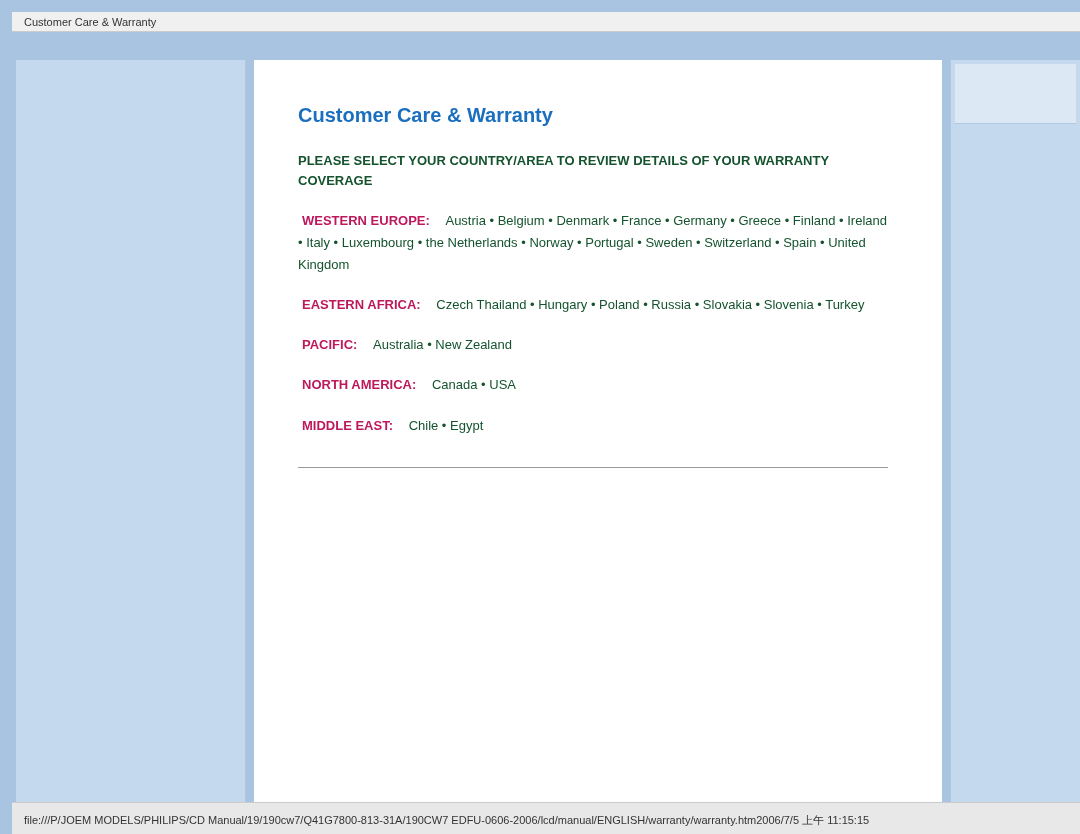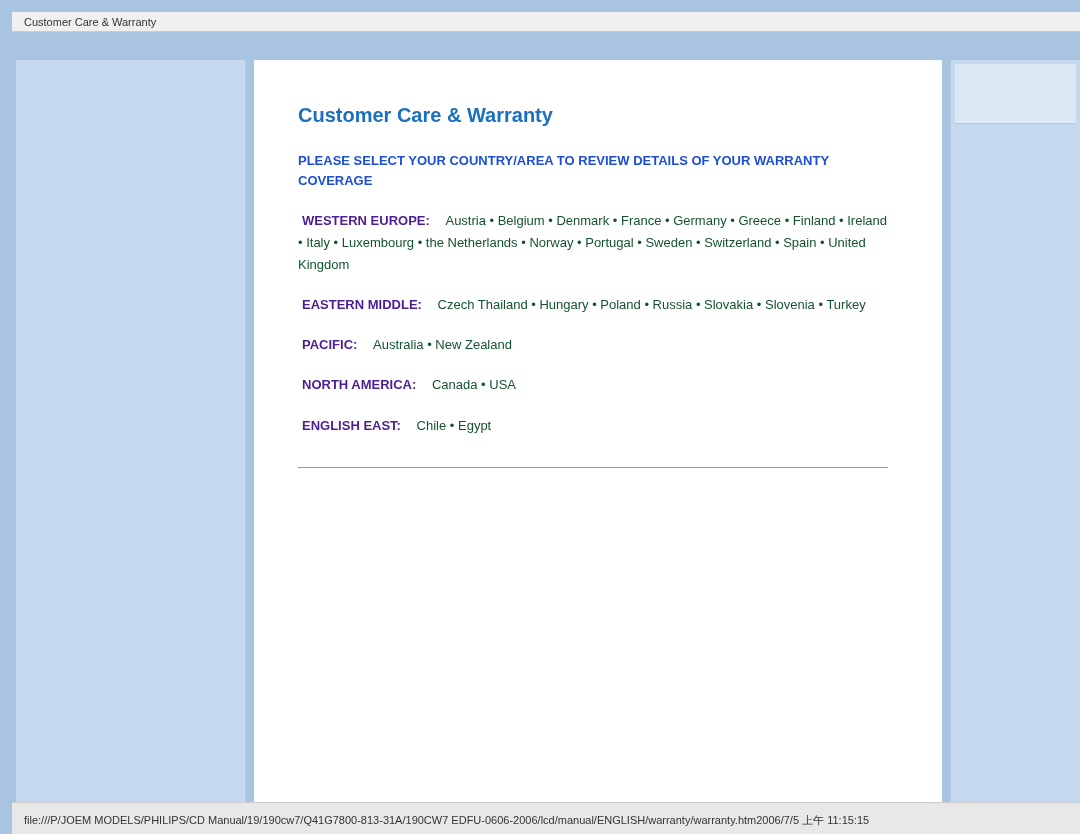--- a/index.html
+++ b/index.html
@@ -72,35 +72,35 @@
 
     .page-title {
       color: #1a6fbf;
       font-size: 20px;
       font-weight: bold;
       margin-bottom: 24px;
     }
 
     .subtitle {
       font-size: 13px;
-      color: #1d4ed8;
+      color: #14532d;
       font-weight: bold;
       text-transform: uppercase;
       margin-bottom: 20px;
       line-height: 1.5;
     }
 
     .region-block {
       margin-bottom: 18px;
       line-height: 1.7;
       font-size: 13px;
     }
 
     .region-label {
-      color: #4c1d95;
+      color: #be185d;
       font-weight: bold;
     }
 
     .region-text {
       color: #14532d;
     }
 
     .separator {
       border: none;
       border-top: 1px solid #999;
@@ -135,39 +135,39 @@
   <div class="main-content">
     <h1 class="page-title">Customer Care &amp; Warranty</h1>
     <p class="subtitle">PLEASE SELECT YOUR COUNTRY/AREA TO REVIEW DETAILS OF YOUR WARRANTY COVERAGE</p>
 
     <div class="region-block">
       <span class="region-label">WESTERN EUROPE:</span>
       <span class="region-text"> <span>Austria • Belgium • Denmark • France • Germany • Greece • Finland • Ireland • Italy • Luxembourg • the Netherlands • Norway • Portugal • Sweden • Switzerland • Spain • United Kingdom</span></span>
     </div>
 
     <div class="region-block">
-      <span class="region-label">EASTERN MIDDLE:</span>
+      <span class="region-label">EASTERN AFRICA:</span>
       <span class="region-text"> <span>Czech Thailand • Hungary • Poland • Russia • Slovakia • Slovenia • Turkey</span></span>
     </div>
 
 
     <div class="region-block">
       <span class="region-label">PACIFIC:</span>
       <span class="region-text"> <span>Australia • New Zealand</span></span>
     </div>
 
     <div class="region-block">
       <span class="region-label">NORTH AMERICA:</span>
       <span class="region-text"> <span>Canada • USA</span></span>
     </div>
 
 
 
     <div class="region-block">
-      <span class="region-label">ENGLISH EAST:</span>
+      <span class="region-label">MIDDLE EAST:</span>
       <span class="region-text"> <span>Chile • Egypt</span></span>
     </div>
 
     <hr class="separator">
   </div>
 
   <div class="right-sidebar">
     <div class="right-top"></div>
     <div class="right-bottom"></div>
   </div>

